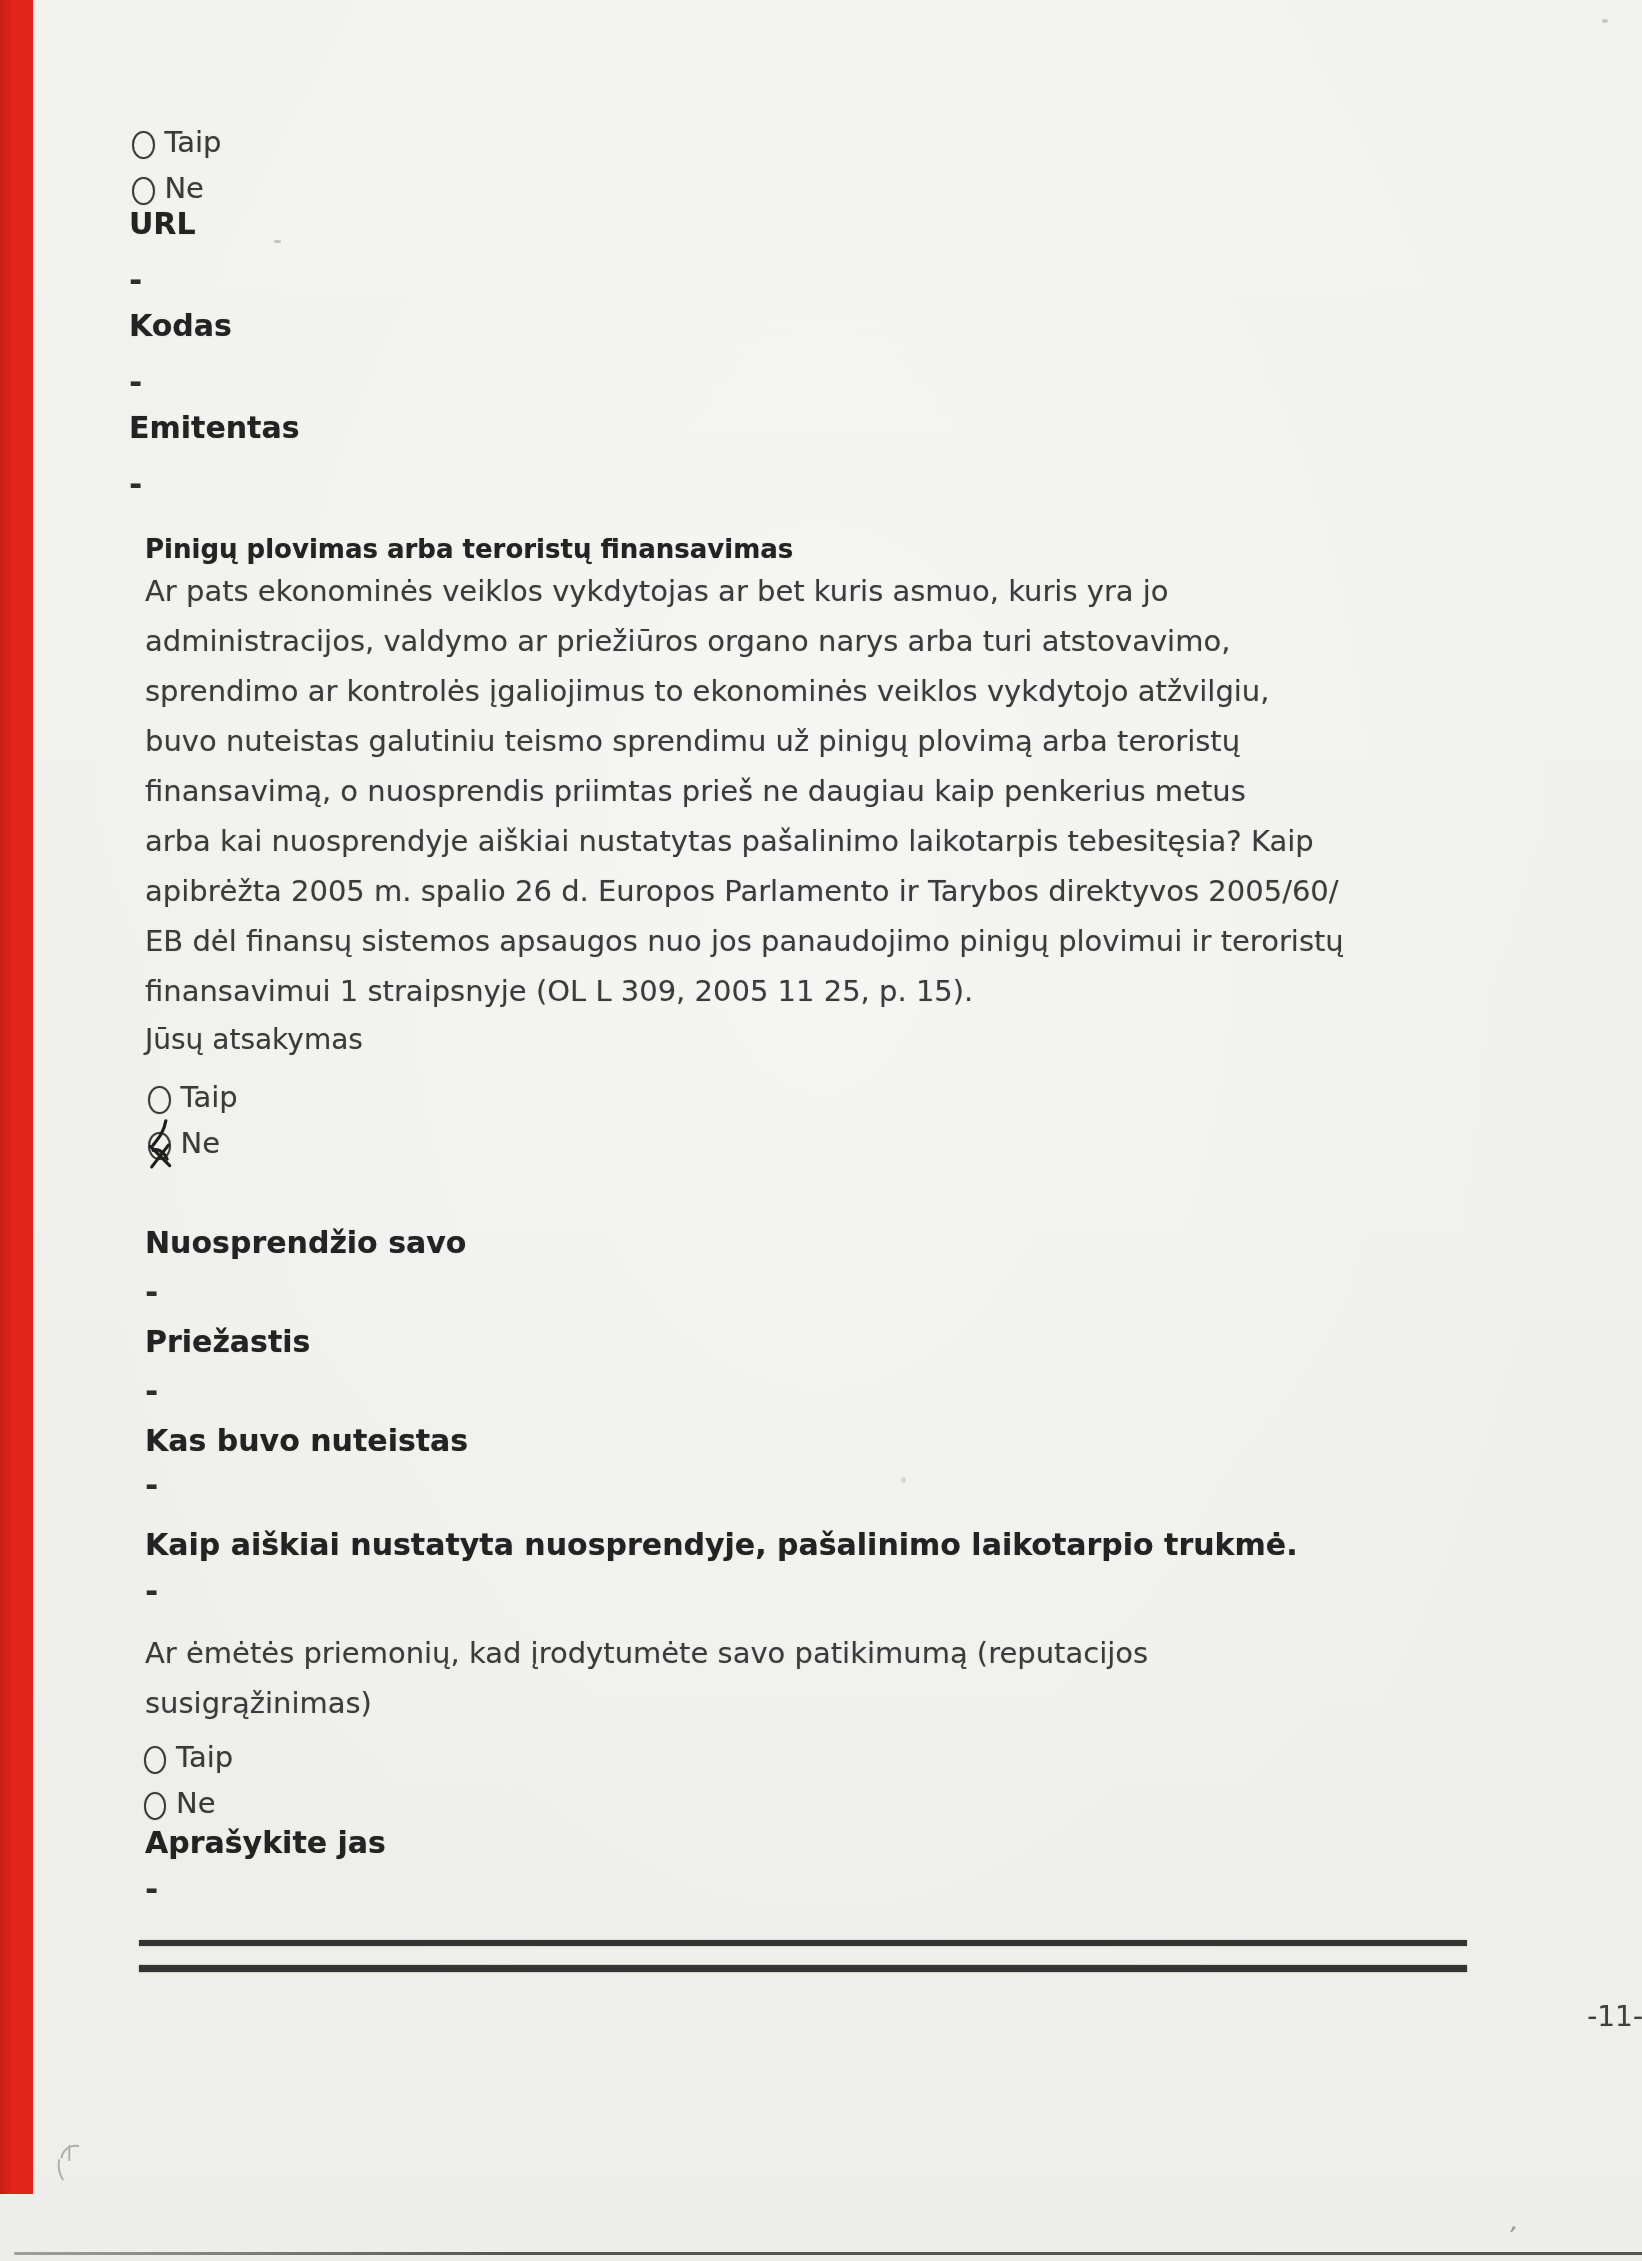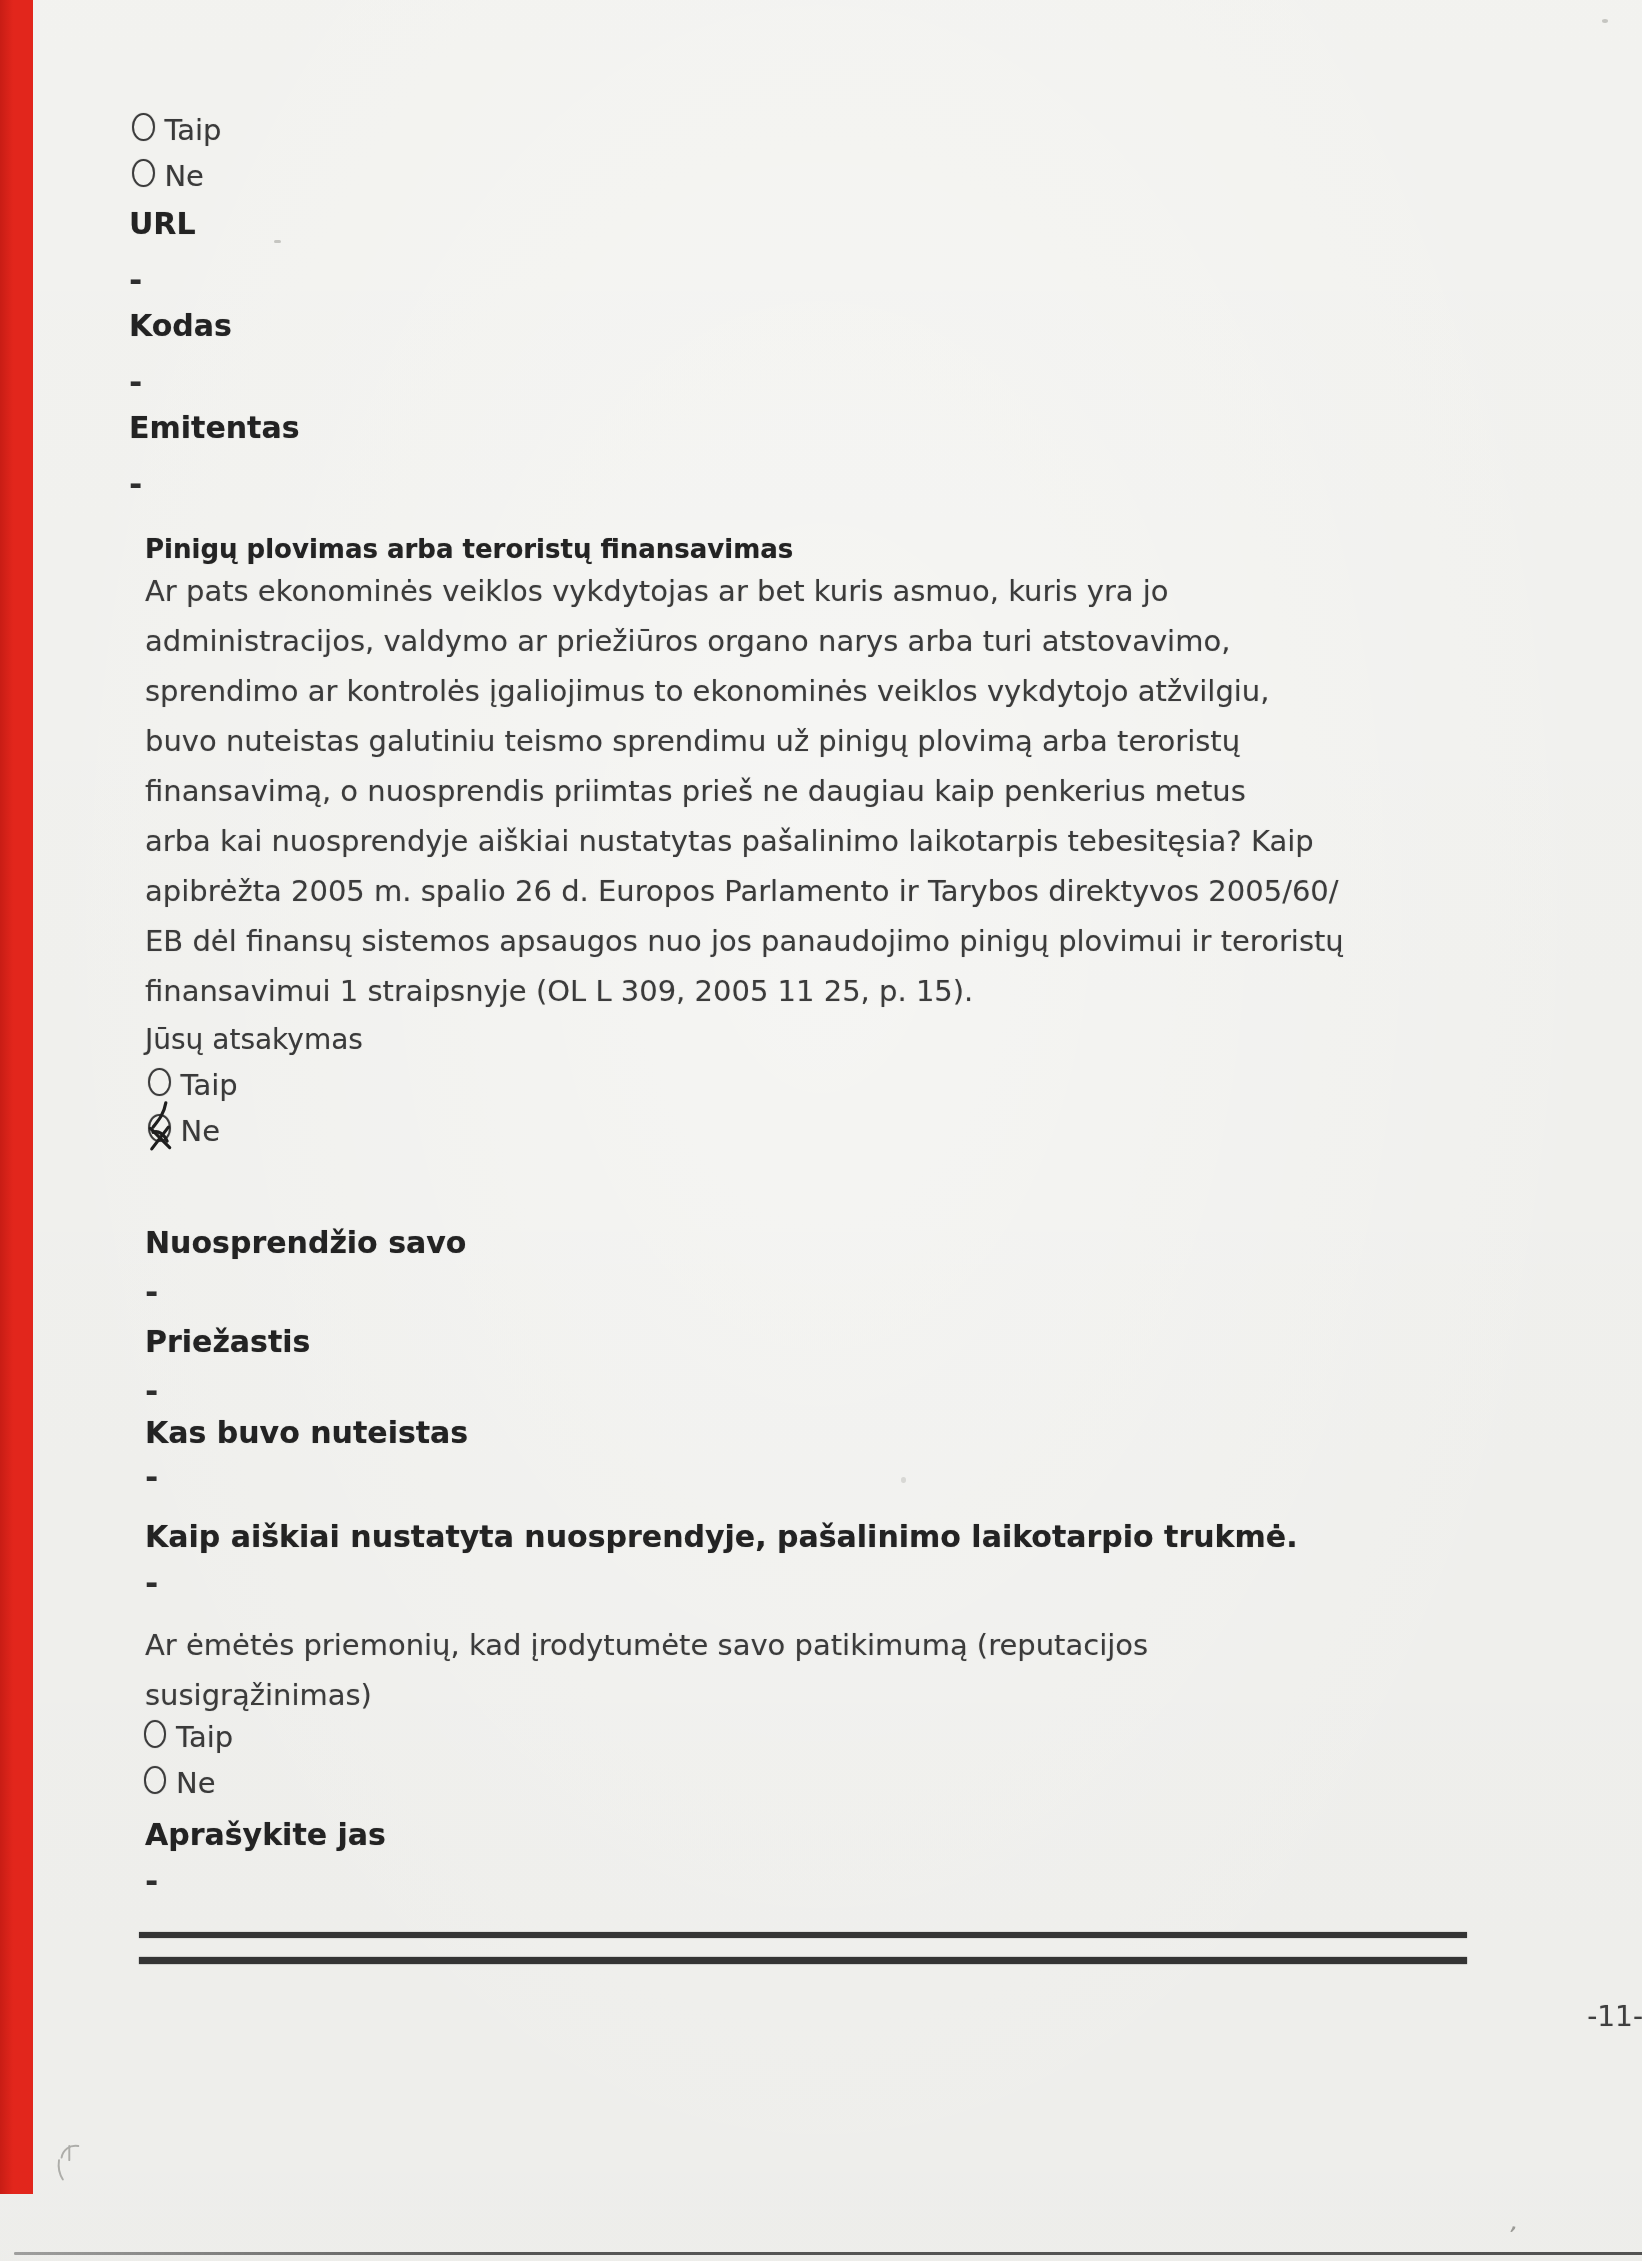--- a/index.html
+++ b/index.html
@@ -12,21 +12,21 @@
       linear-gradient(180deg, rgba(0,0,0,.012), rgba(0,0,0,.03));
     overflow:hidden;
     font-family:"DejaVu Sans","Liberation Sans",sans-serif;
     color:#3a3a3a;
   }
   .red-strip{
     position:absolute;left:0;top:0;width:33px;height:2194px;
     background:linear-gradient(90deg,#c81d15,#e2261c 40%,#e2261c);
   }
   .content{position:absolute;left:145px;top:110px;width:1334px;}
-  .radio-row{display:flex;align-items:flex-start;gap:9.7px;height:46px;}
+  .radio-row{display:flex;align-items:flex-end;gap:9.7px;height:46px;}
   .radio{
     position:relative;display:inline-block;flex:0 0 auto;
     width:18.7px;height:24px;border:2.9px solid #3c3c3c;border-radius:50%;
     box-shadow:0 0 1px rgba(0,0,0,.45);
   }
   .pen{display:none;position:absolute;left:-5.8px;top:-17px;}
   .radio-row.checked .pen{display:block;}
   .radio-label{font-size:29px;color:#3a3a3a;text-shadow:0 0 1px rgba(50,50,50,.3);}
   .heading{
     font-size:30px;font-weight:700;color:#232323;line-height:30px;
@@ -117,21 +117,21 @@
       </span>
       <span class="radio-label">Ne</span>
     </div>
 
     <div class="heading" style="margin-top:68px">Nuosprendžio savo</div>
     <div class="dash" style="margin-top:19.3px">-</div>
 
     <div class="heading" style="margin-top:19.3px">Priežastis</div>
     <div class="dash" style="margin-top:19.3px">-</div>
 
-    <div class="heading" style="margin-top:12px">Kas buvo nuteistas</div>
+    <div class="heading" style="margin-top:20px">Kas buvo nuteistas</div>
     <div class="dash" style="margin-top:13.5px">-</div>
 
     <div class="heading" style="margin-top:30px">Kaip aiškiai nustatyta nuosprendyje, pašalinimo laikotarpio trukmė.</div>
     <div class="dash" style="margin-top:16px">-</div>
 
     <div style="margin-top:22.5px">
       <div class="plain-line">Ar ėmėtės priemonių, kad įrodytumėte savo patikimumą (reputacijos</div>
       <div class="plain-line">susigrąžinimas)</div>
     </div>
 

